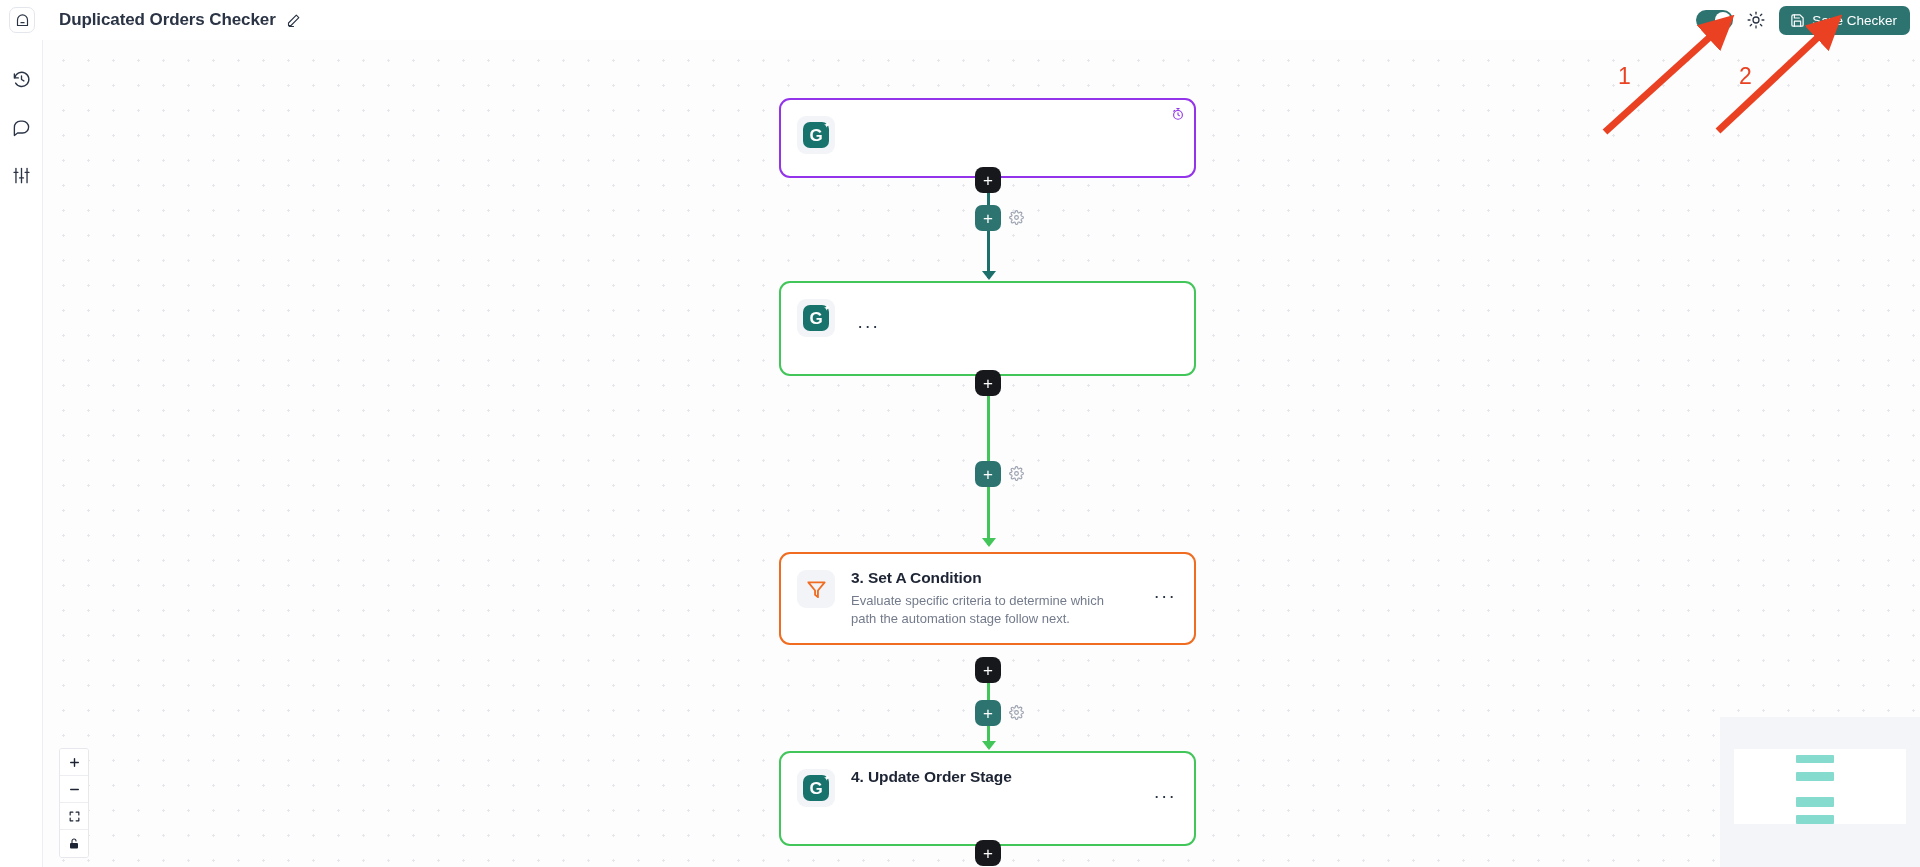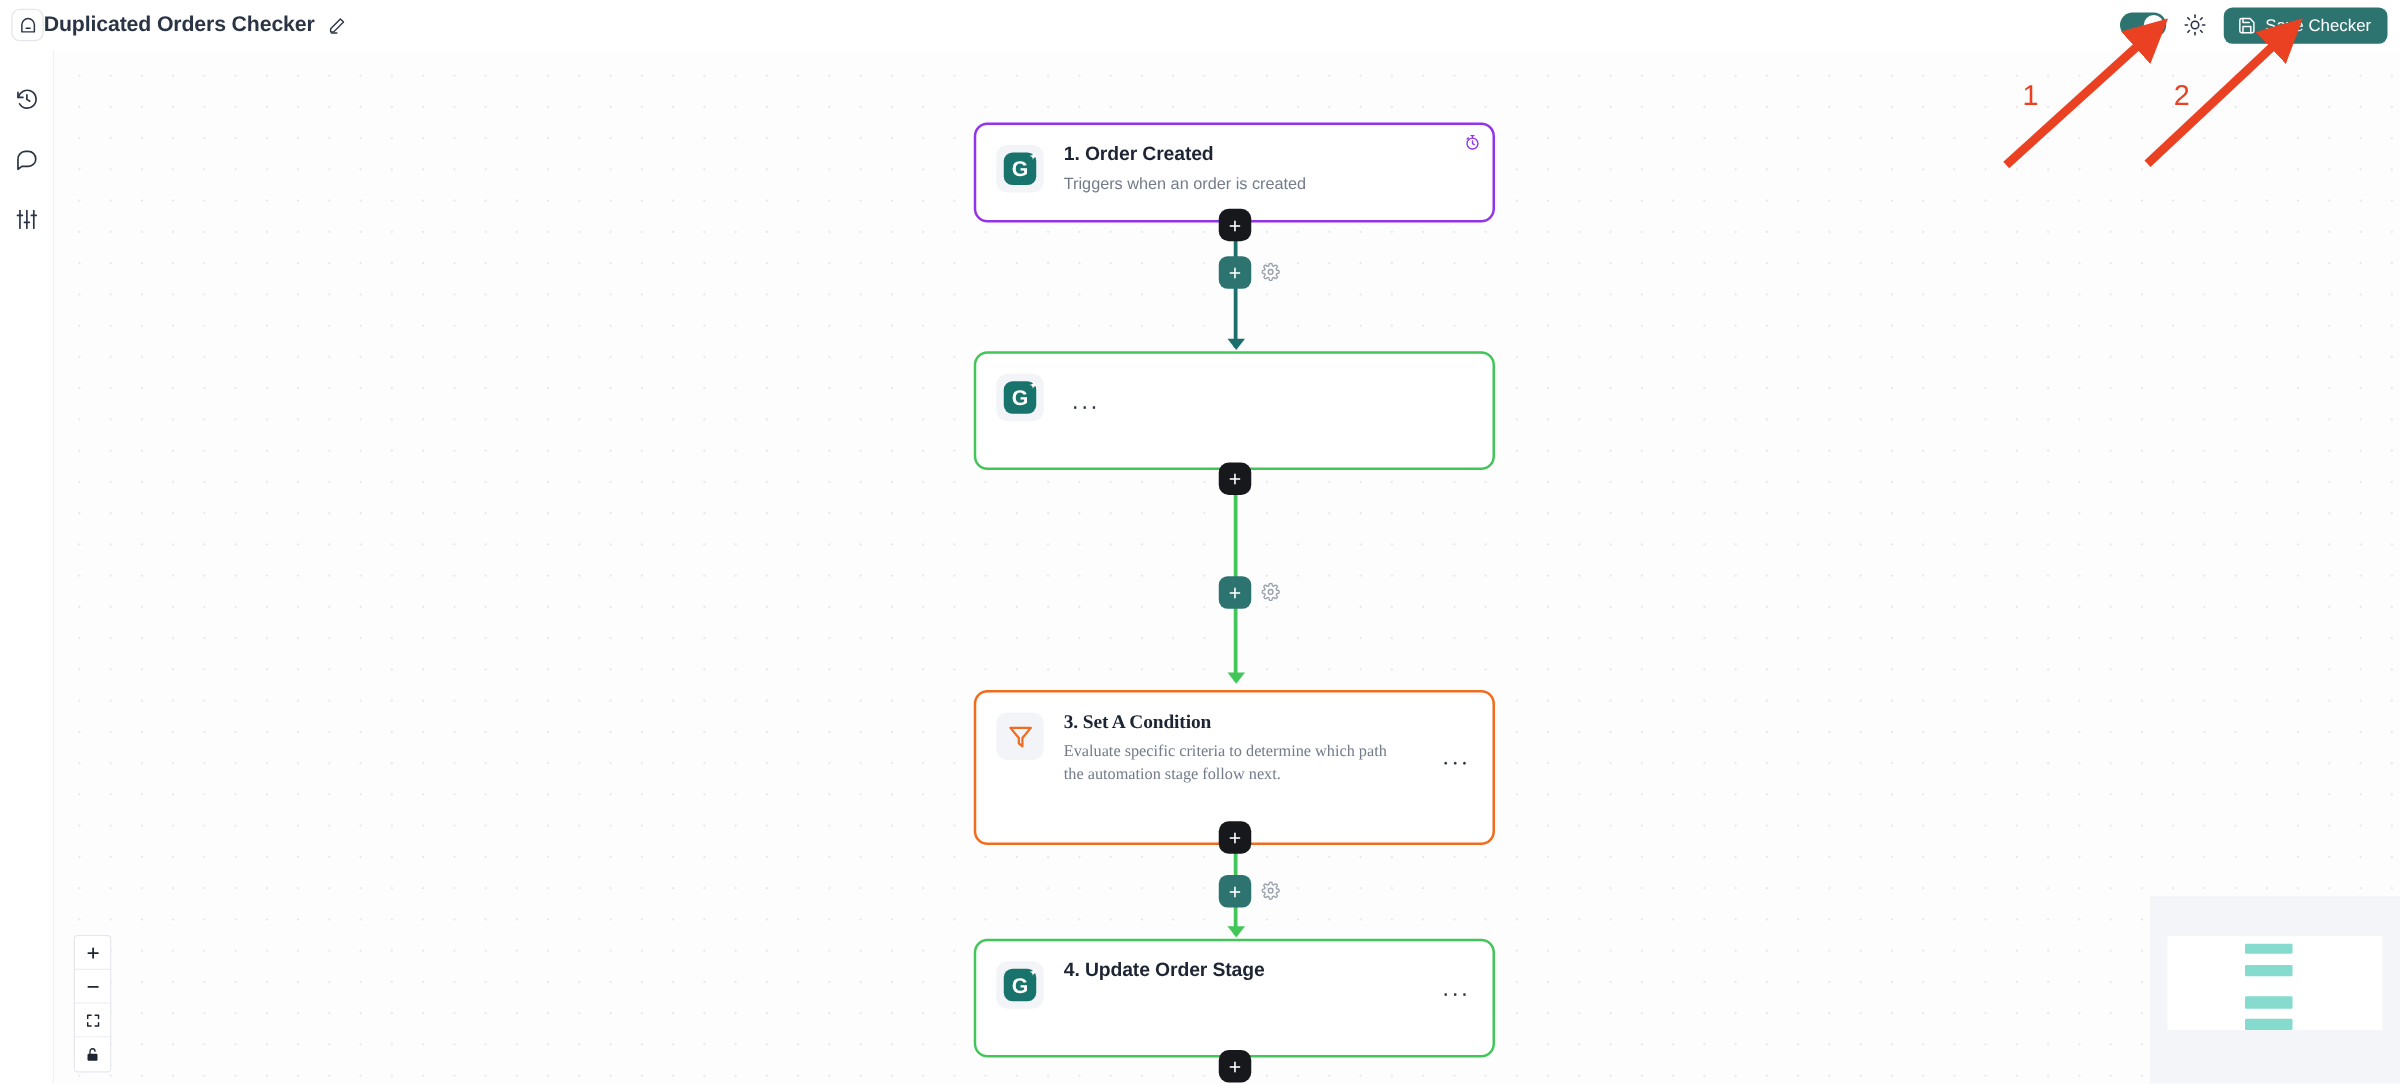--- a/index.html
+++ b/index.html
@@ -16,21 +16,21 @@
     position: absolute; top: 0; left: 0; width: 1920px; height: 40px;
     background: #ffffff; display: flex; align-items: center; z-index: 40;
   }
   .home-btn {
     width: 26px; height: 26px; margin-left: 9px;
     border: 1px solid #e3e6ec; border-radius: 7px;
     display: flex; align-items: center; justify-content: center;
     background: #fff; cursor: pointer;
   }
   .page-title {
-    font-size: 17px; font-weight: bold;
+    margin-left: 24px; font-size: 17px; font-weight: bold;
     color: #2b3445; letter-spacing: -0.1px; white-space: nowrap;
   }
   .edit-pencil { margin-left: 10px; display: flex; align-items: center; cursor: pointer; }
 
   .header-right {
     position: absolute; right: 10px; top: 0; height: 40px;
     display: flex; align-items: center; gap: 14px;
   }
   .toggle {
     width: 37px; height: 20px; border-radius: 10px;
@@ -275,24 +275,20 @@
         </svg>
       </div>
 
       <div class="node purple" style="left:736px; top:58px; height:80px;">
         <div class="node-icon">
           <div class="glogo">
               <span>G</span>
               <i class="spark">✦</i>
             </div>
         </div>
-        <div class="node-body">
-          <div class="node-title">1. Order Created</div>
-          <div class="node-desc">Triggers when an order is created</div>
-        </div>
         <div class="node-timer">
           <svg width="14" height="14" viewBox="0 0 24 24" fill="none" stroke="#9333ea" stroke-width="1.9" stroke-linecap="round" stroke-linejoin="round">
             <circle cx="12" cy="13.5" r="7.5"></circle>
               <polyline points="12 10 12 13.5 14.4 15"></polyline>
             <line x1="10" y1="2.5" x2="14" y2="2.5"></line>
               <line x1="12" y1="2.5" x2="12" y2="5.5"></line>
             <line x1="4.6" y1="7.2" x2="6.4" y2="5.7"></line>
           </svg>
         </div>
       </div>
@@ -306,21 +302,21 @@
               <span>G</span>
               <i class="spark">✦</i>
             </div>
         </div>
         <div class="node-menu">···</div>
       </div>
       <div class="plus-dark" style="left:932px; top:330px;">
           <span>+</span>
         </div>
 
-      <div class="node orange" style="left:736px; top:512px; height:124px;font-family:Liberation Serif, serif;">
+      <div class="node orange" style="left:736px; top:512px; height:93px;">
         <div class="node-icon">
           <svg width="23" height="23" viewBox="0 0 24 24" fill="none" stroke="#ef6c20" stroke-width="1.9" stroke-linecap="round" stroke-linejoin="round">
             <polygon points="3.5 4.5 20.5 4.5 13.5 13 13.5 20 10.5 17.5 10.5 13"></polygon>
           </svg>
         </div>
         <div class="node-body">
           <div class="node-title">3. Set A Condition</div>
           <div class="node-desc">Evaluate specific criteria to determine which path the automation stage follow next.</div>
         </div>
         <div class="node-menu">···</div>

